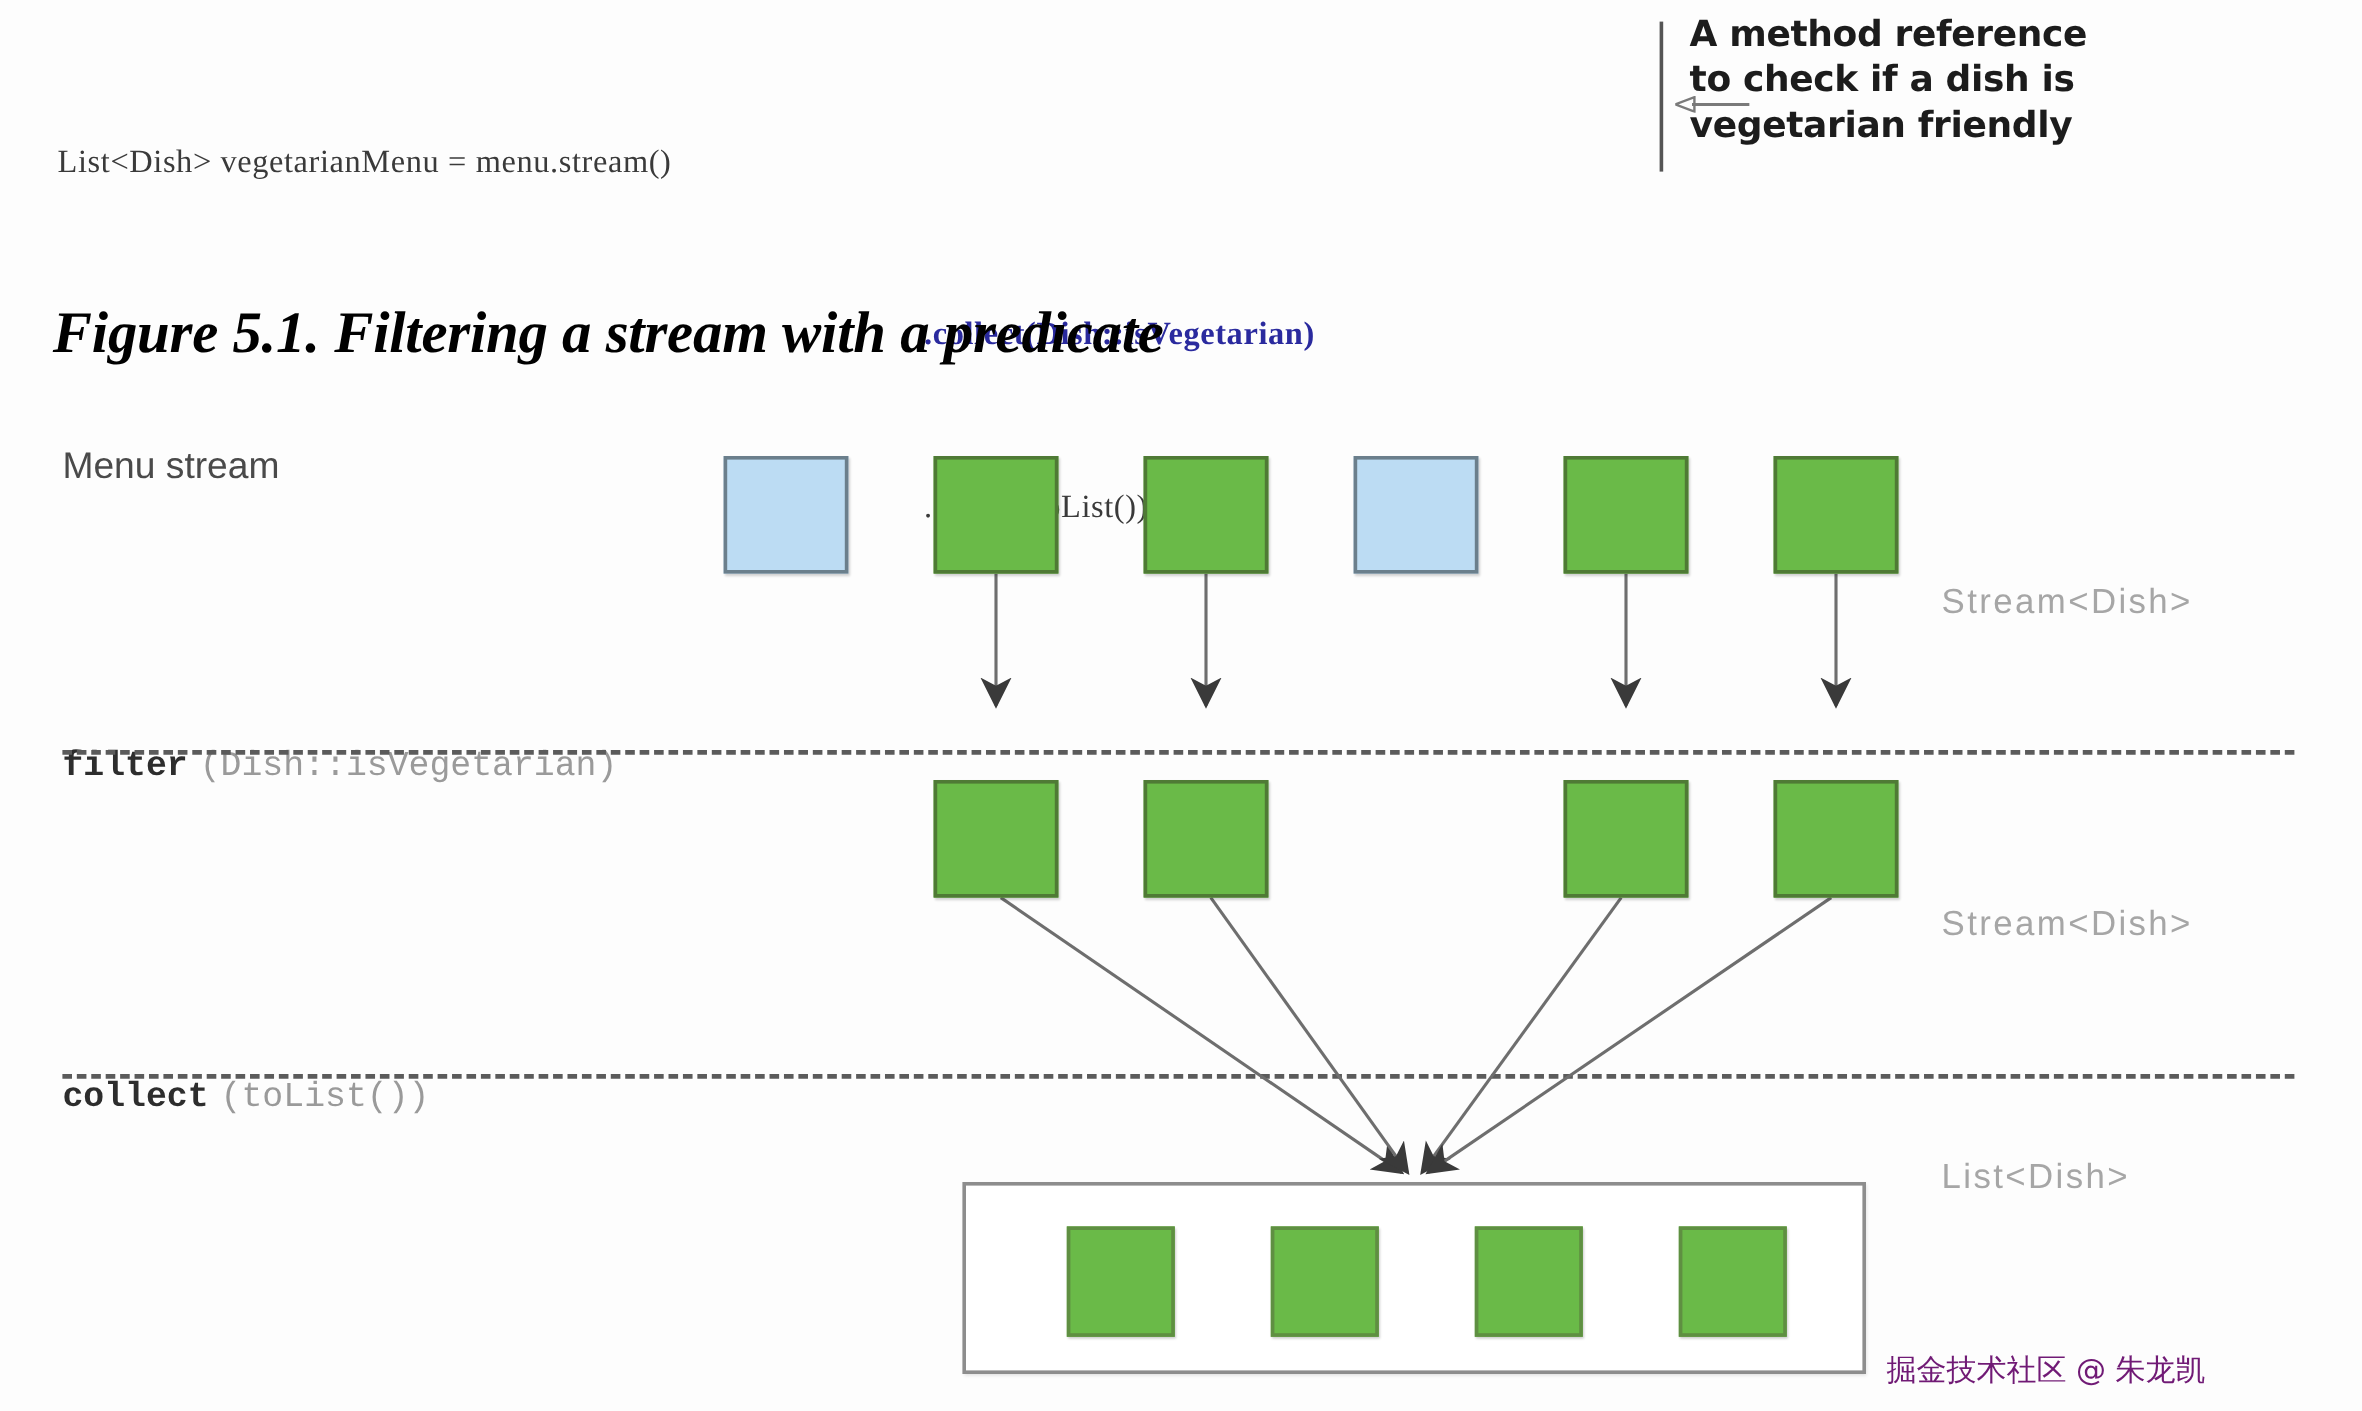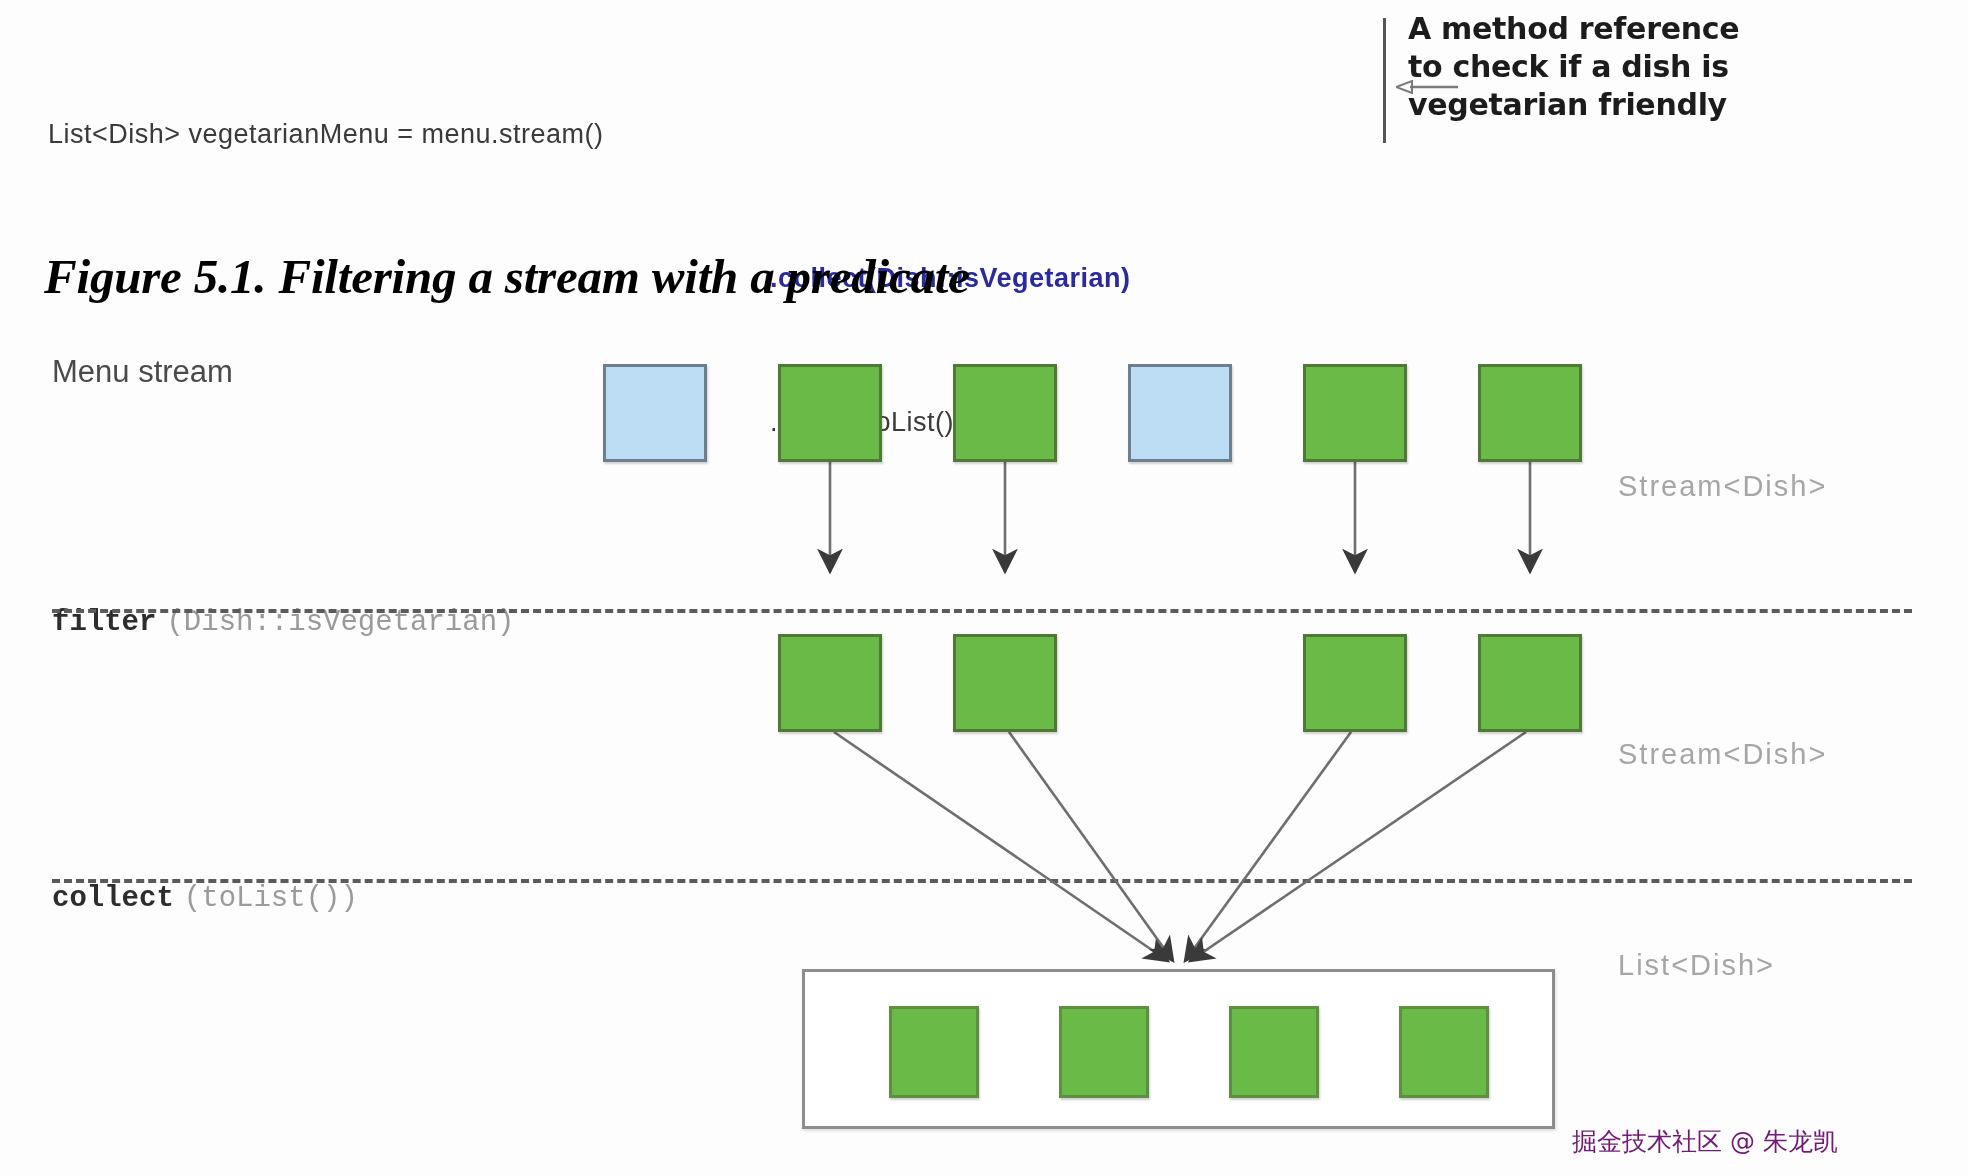--- a/index.html
+++ b/index.html
@@ -15,21 +15,21 @@
     font-family: "Liberation Sans", sans-serif;
     background: #fdfdfd;
   }
 
   
   #code-block {
     position: absolute;
     left: 48px;
     top: 14px;
     width: 1330px;
-    font-family: Liberation Sans, sans-serif;
+    font-family: Liberation Serif, serif;
     font-size: 27px;
     line-height: 48px;
     letter-spacing: 0.5px;
     color: #3a3a3a;
     white-space: pre;
   }
   #code-block .code-line { display: block; }
   #code-block .indent { padding-left: 722px; }
   .code-highlight {
     color: #2a2a9e;
@@ -79,21 +79,21 @@
     font-size: 49px;
     color: #000;
     letter-spacing: -0.2px;
     font-style: italic;
   }
 
   
   #diagram {
     position: absolute;
     left: 0;
-    top: 344px;
+    top: 360px;
     width: 1968px;
     height: 816px;
   }
   .stage-label {
     position: absolute;
     font-family: "Liberation Mono", monospace;
     font-size: 29px;
     white-space: pre;
   }
   #label-menu-stream {

